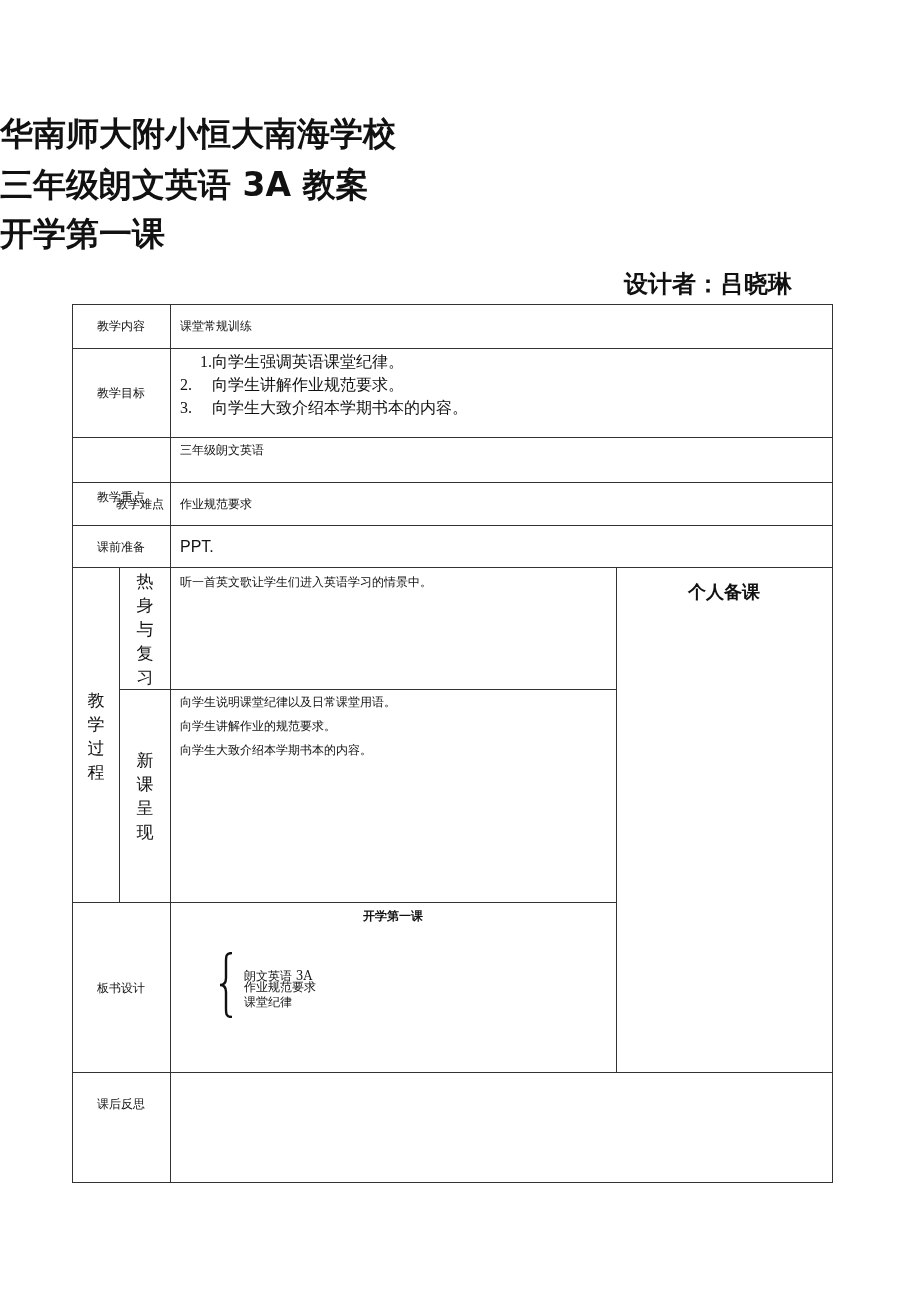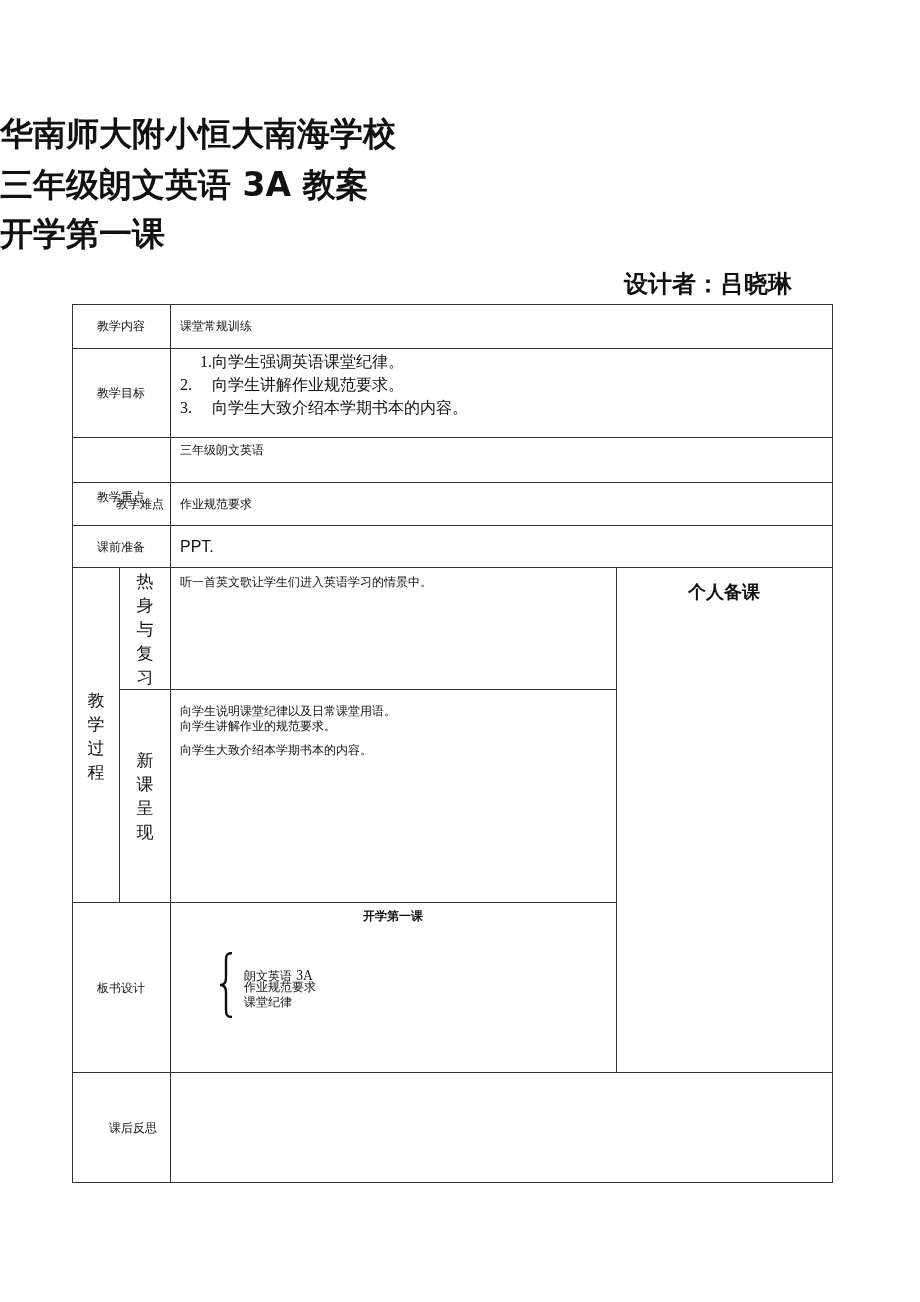--- a/index.html
+++ b/index.html
@@ -87,29 +87,29 @@
   <div>习</div>
 </div>
 <div class="cell" style="left:180px;top:570px;">听一首英文歌让学生们进入英语学习的情景中。</div>
 
 <div class="vert" style="left:135px;top:748px;">
   <div>新</div>
   <div>课</div>
   <div>呈</div>
   <div>现</div>
 </div>
-<div class="cell" style="left:180px;top:690px;margin-top:9px;">向学生说明课堂纪律以及日常课堂用语。</div>
+<div class="cell" style="left:180px;top:690px;">向学生说明课堂纪律以及日常课堂用语。</div>
 <div class="cell" style="left:180px;top:714px;">向学生讲解作业的规范要求。</div>
 <div class="cell" style="left:180px;top:738px;">向学生大致介绍本学期书本的内容。</div>
 
 <div class="hdr" style="left:616px;top:580px;width:216px;text-align:center;">个人备课</div>
 
 <div class="cell lbl" style="left:72px;top:976px;width:98px;">板书设计</div>
 <div class="cell" style="left:170px;top:904px;width:446px;text-align:center;font-weight:bold;font-family:'DejaVu Sans','Liberation Sans',sans-serif;">开学第一课</div>
 <svg class="brace" viewBox="0 0 16 66">
   <path d="M14 1 C8 1 8 4 8 10 L8 26 C8 31 6 33 2 33 C6 33 8 35 8 40 L8 56 C8 62 8 65 14 65" fill="none" stroke="#111" stroke-width="2.4"></path>
 </svg>
 <div class="cell" style="left:244px;top:951px;margin-top:39px;">课堂纪律</div>
 <div class="cell" style="left:244px;top:975px;">作业规范要求</div>
 <div class="cell" style="left:244px;top:964px;">朗文英语 3A</div>
 
-<div class="cell lbl" style="left:72px;top:1116px;width:98px;padding-left:12px;">课后反思</div>
+<div class="cell lbl" style="left:72px;top:1092px;width:98px;">课后反思</div>
 <div class="cell" style="left:180px;top:1082px;width:640px;height:90px;"></div>
 
 </body></html>

